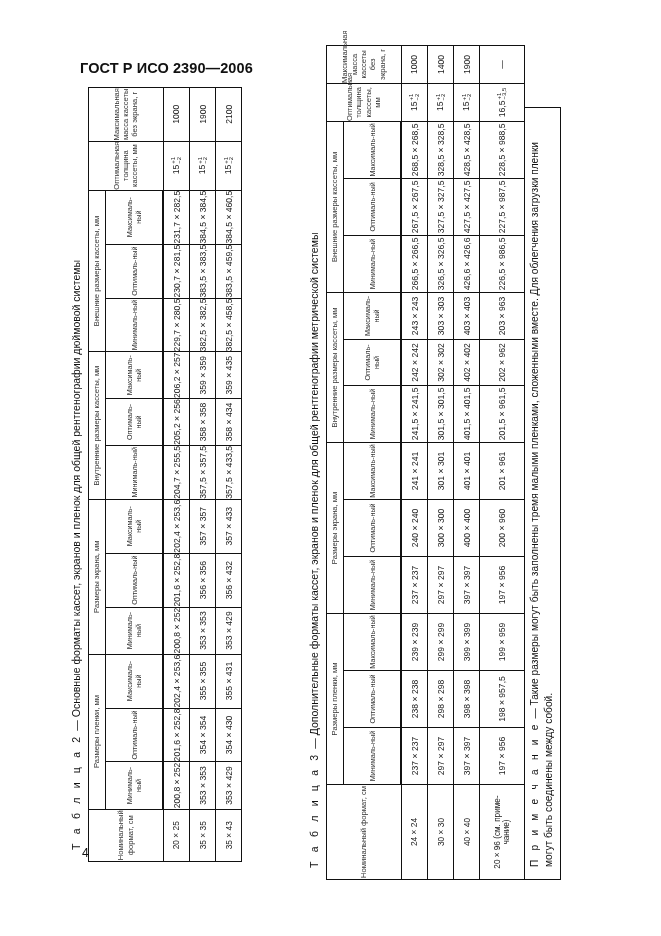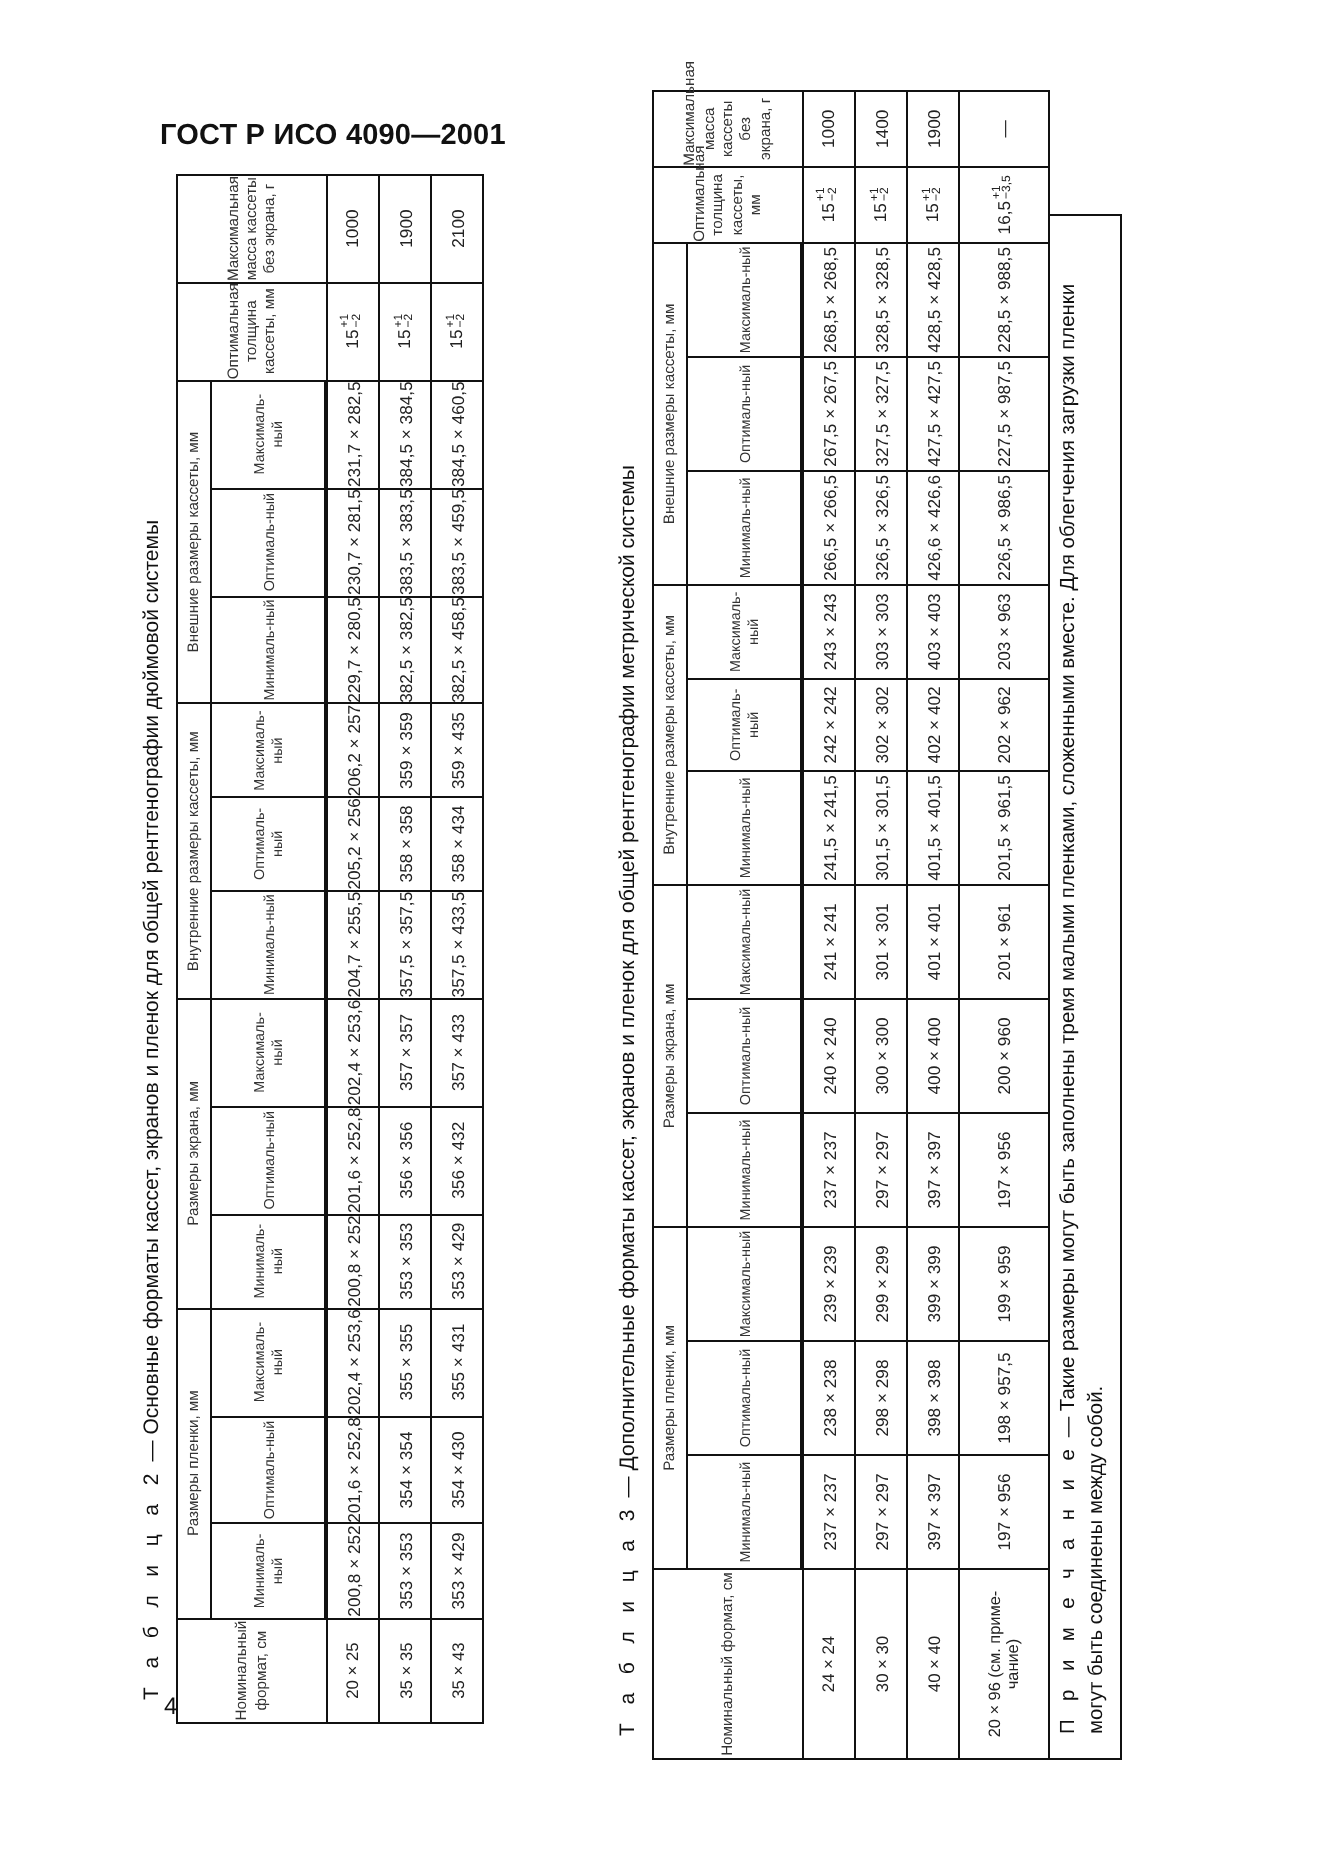--- a/index.html
+++ b/index.html
@@ -29,21 +29,21 @@
   .tol { display: inline-block; vertical-align: middle; line-height: 0.85; font-size: 6px; text-align: left; margin-left: 1px; }
   .tol span { display: block; }
 
   
   .note { border: 1px solid #111; border-top: none; font-size: 10.2px; padding: 3px 10px 4px 12px; line-height: 1.35; }
   .note .spaced { letter-spacing: 3.2px; }
 </style>
 </head>
 <body>
 
-<div class="doc-header">ГОСТ Р ИСО 4090—2001</div>
+<div class="doc-header">ГОСТ Р ИСО 2390—2006</div>
 
 <div id="t2-block" class="rot">
   <div class="tbl-title"><span class="spaced">Т а б л и ц а  2</span><span> — Основные форматы кассет, экранов и пленок для общей рентгенографии дюймовой системы</span></div>
   <table>
     <colgroup>
       <col style="width:90px">
         <col style="width:57px">
         <col style="width:57px">
         <col style="width:57px">
       <col style="width:56px">

